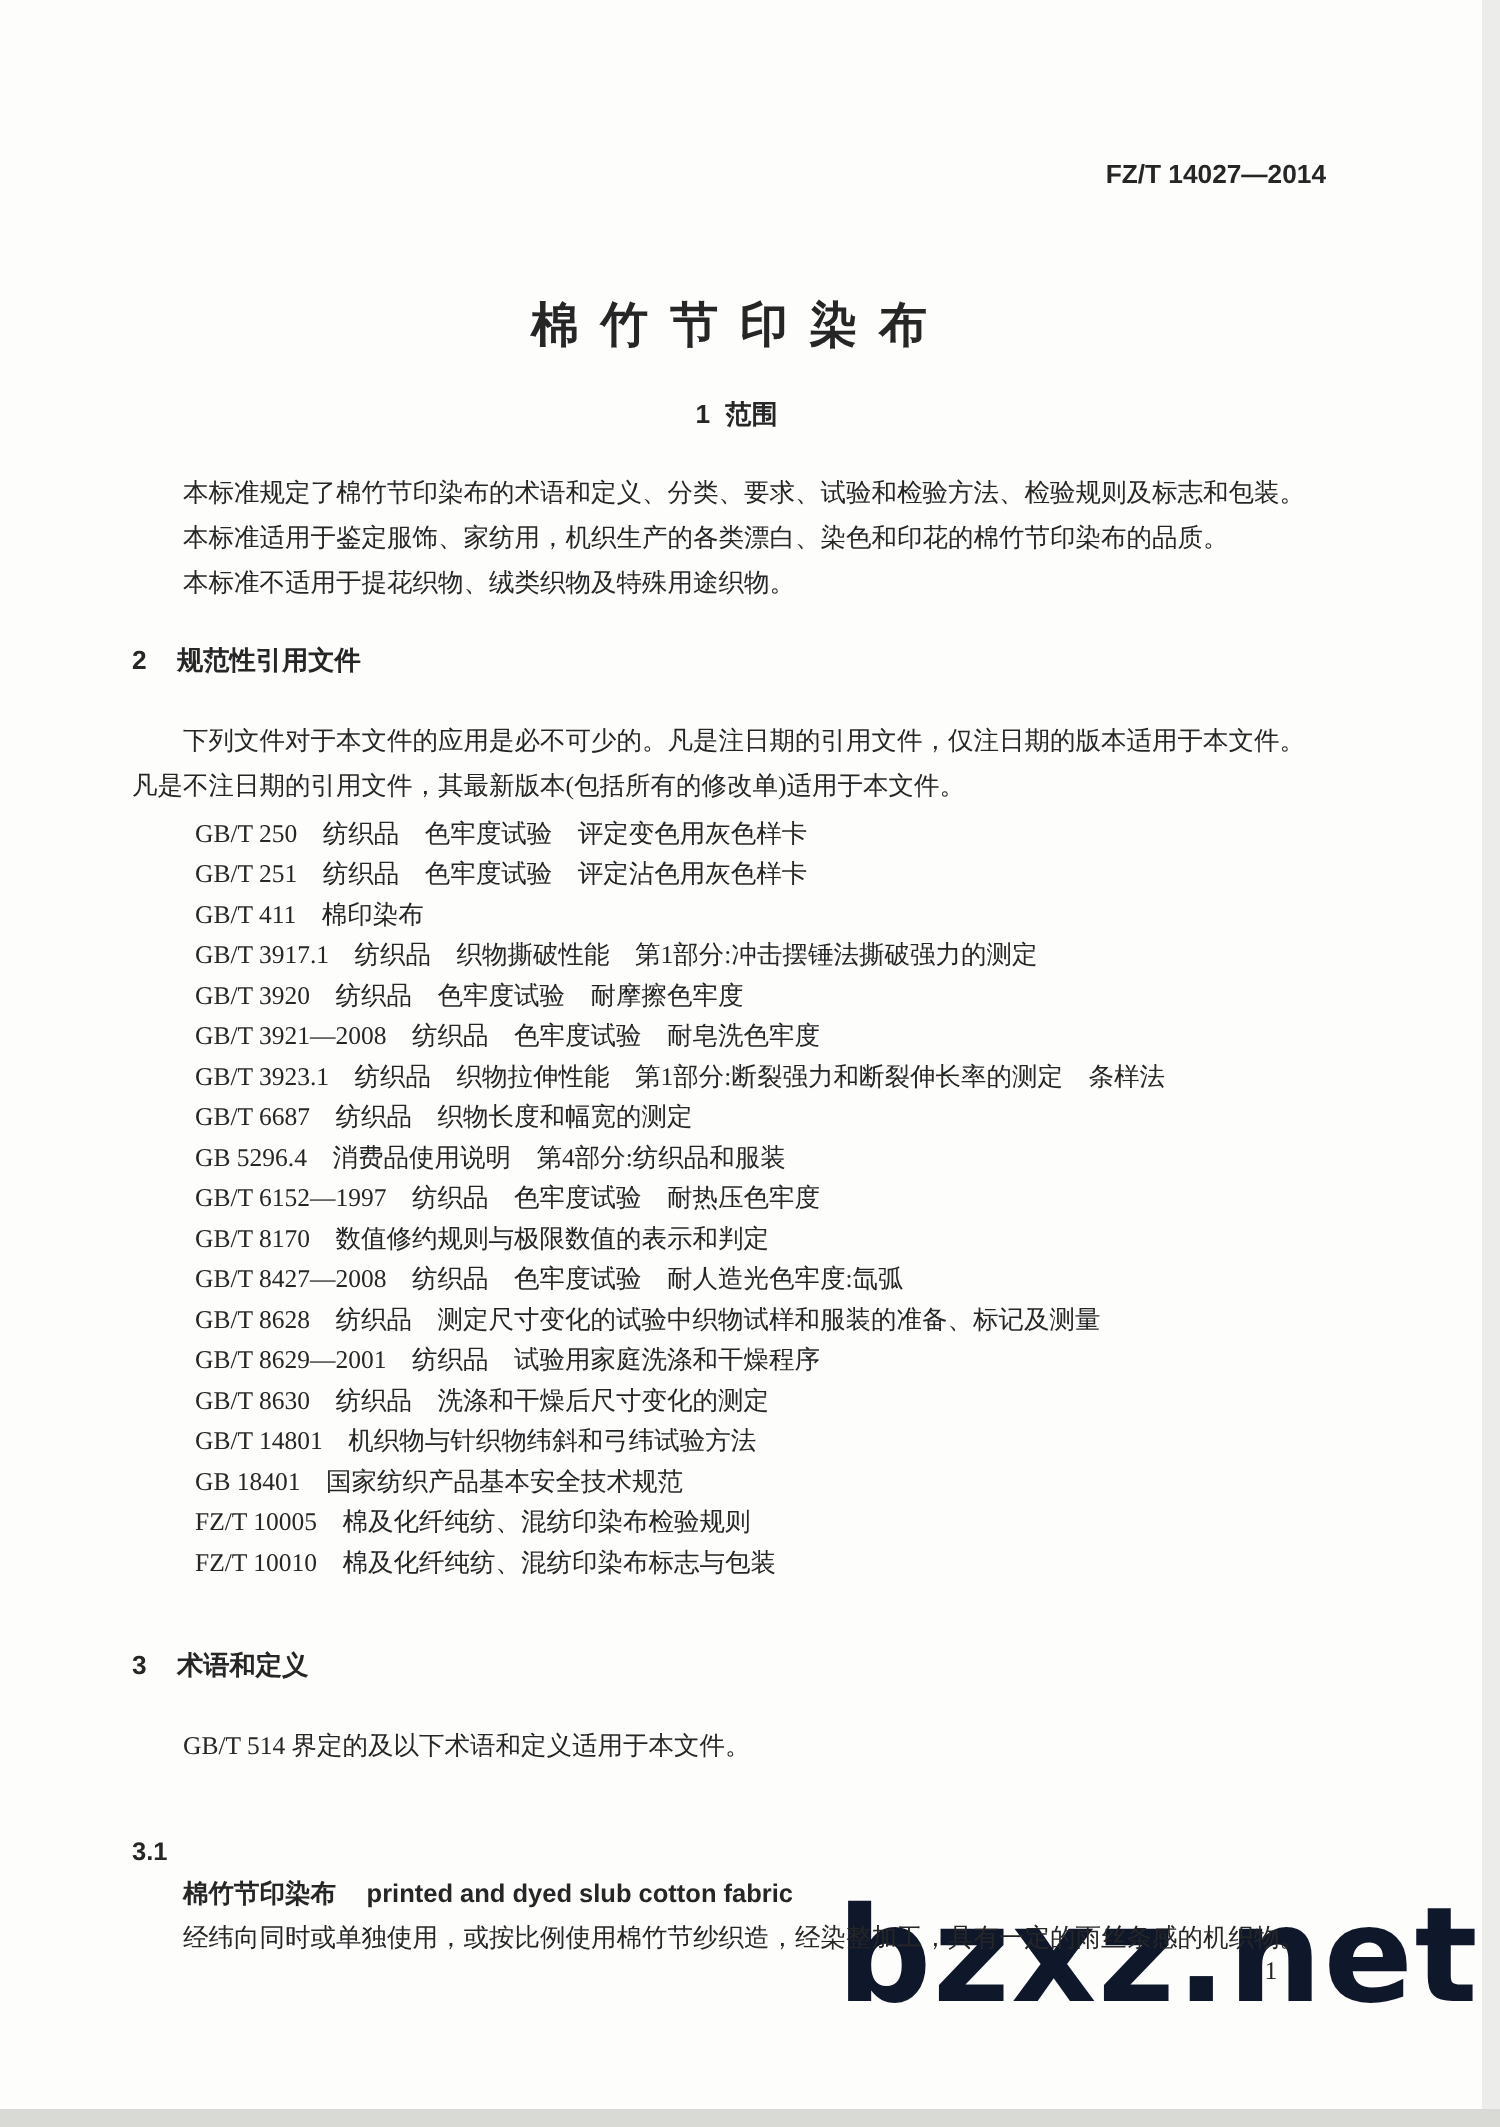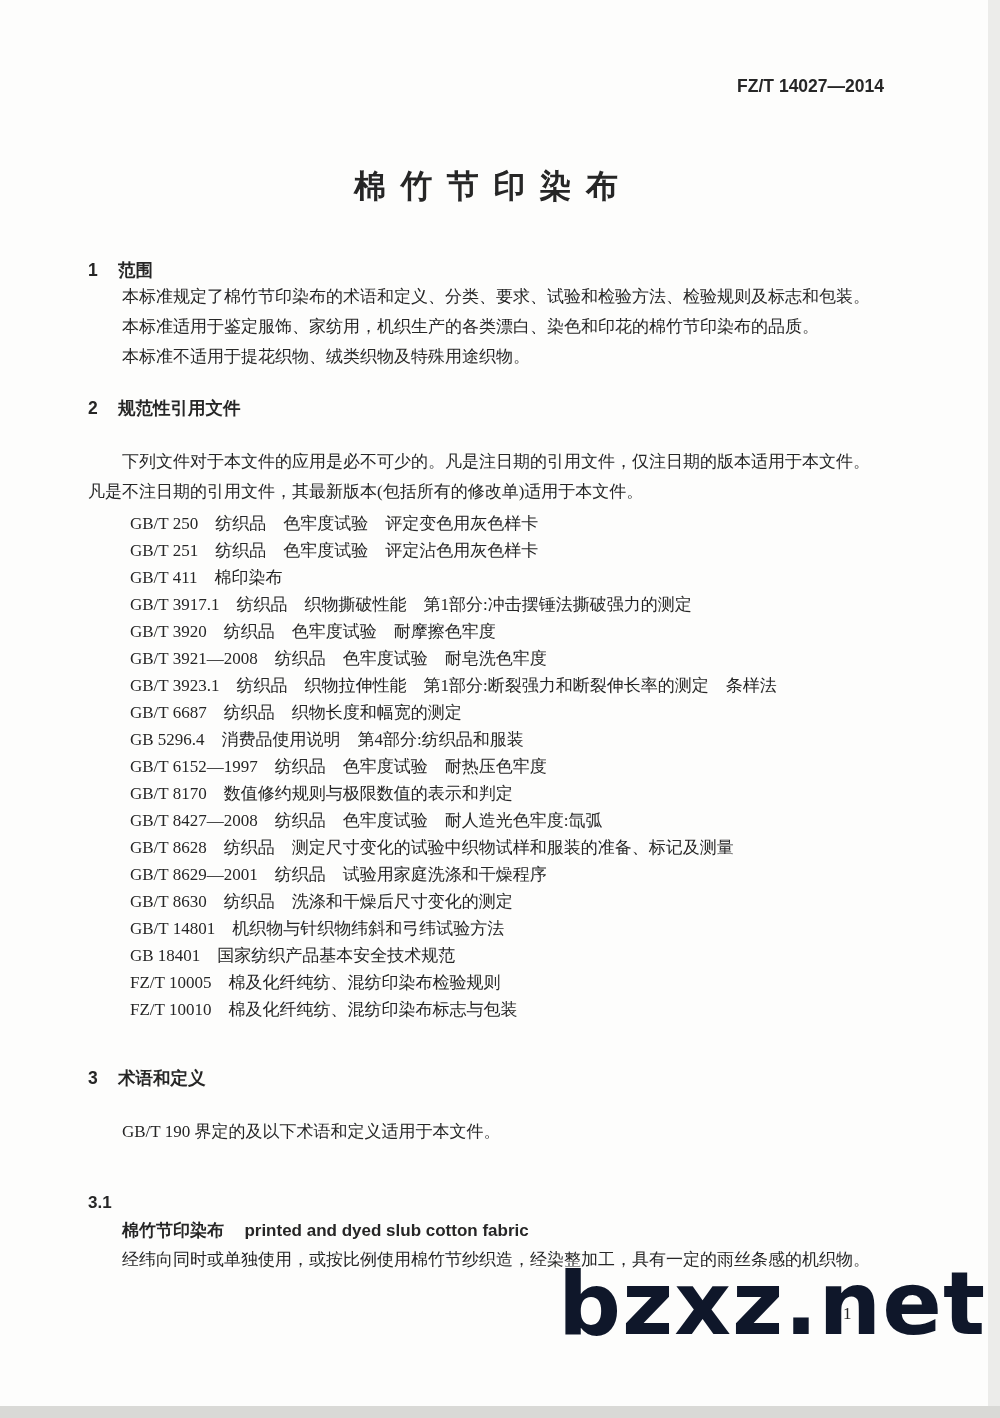--- a/index.html
+++ b/index.html
@@ -26,40 +26,40 @@
     font-family:"DejaVu Sans","Liberation Sans",sans-serif;
     font-weight:bold;font-size:88px;letter-spacing:1px;
     color:#0f172a;white-space:nowrap;
   }
   .content{
     position:relative;z-index:1;
     padding:0 116px 0 88px;
     font-size:17px;
   }
   .header-code{
-    margin-top:76px;line-height:20px;text-align:right;
+    margin-top:106px;line-height:20px;text-align:right;
     font-weight:bold;font-size:17.5px;
     font-family:"Liberation Sans","DejaVu Sans",sans-serif;
   }
   .doc-title{
     margin-top:72px;line-height:37px;text-align:center;
     font-weight:bold;font-size:32px;letter-spacing:0.45em;
     text-indent:0.45em; 
     font-family:"Liberation Sans","DejaVu Sans",sans-serif;
   }
   .sec-heading{
     font-weight:bold;font-size:17.5px;line-height:24px;
     font-family:"Liberation Sans","DejaVu Sans",sans-serif;
   }
   .sec-heading .sec-num{display:inline-block;min-width:30px;}
-  .h1{margin-top:53px;}
+  .h1{margin-top:29px;text-align:center;}
   .h2{margin-top:24px;}
   .h3{margin-top:43px;}
   .para{line-height:30px;text-indent:2em;}
-  .para-block{}
+  .para-block{margin-top:26px;}
   .intro{margin-top:27px;line-height:30px;text-indent:2em;}
   .ref-list{margin-top:3px;padding-left:42px;}
   .ref-line{line-height:27px;white-space:nowrap;}
   .term-block{margin-top:42px;}
   .term-num{font-weight:bold;line-height:28px;
     font-family:"Liberation Sans","DejaVu Sans",sans-serif;}
   .term-line{font-weight:bold;line-height:28px;padding-left:34px;
     font-family:"Liberation Sans","DejaVu Sans",sans-serif;}
   .term-line .term-en{margin-left:1.2em;}
   .term-def{line-height:30px;padding-left:34px;}
@@ -112,21 +112,21 @@
         <div class="ref-line">GB/T 8630　纺织品　洗涤和干燥后尺寸变化的测定</div>
         <div class="ref-line">GB/T 14801　机织物与针织物纬斜和弓纬试验方法</div>
         <div class="ref-line">GB 18401　国家纺织产品基本安全技术规范</div>
         <div class="ref-line">FZ/T 10005　棉及化纤纯纺、混纺印染布检验规则</div>
         <div class="ref-line">FZ/T 10010　棉及化纤纯纺、混纺印染布标志与包装</div>
       </div>
 
     <div class="sec-heading h3">
       <span class="sec-num">3</span><span>术语和定义</span>
     </div>
-    <div class="intro">GB/T 190 界定的及以下术语和定义适用于本文件。</div>
+    <div class="intro">GB/T 514 界定的及以下术语和定义适用于本文件。</div>
 
     <div class="term-block">
       <div class="term-num">3.1</div>
       <div class="term-line">
         <span>棉竹节印染布</span><span class="term-en">printed and dyed slub cotton fabric</span>
       </div>
       <div class="term-def">经纬向同时或单独使用，或按比例使用棉竹节纱织造，经染整加工，具有一定的雨丝条感的机织物。</div>
     </div>
 
   </div>

